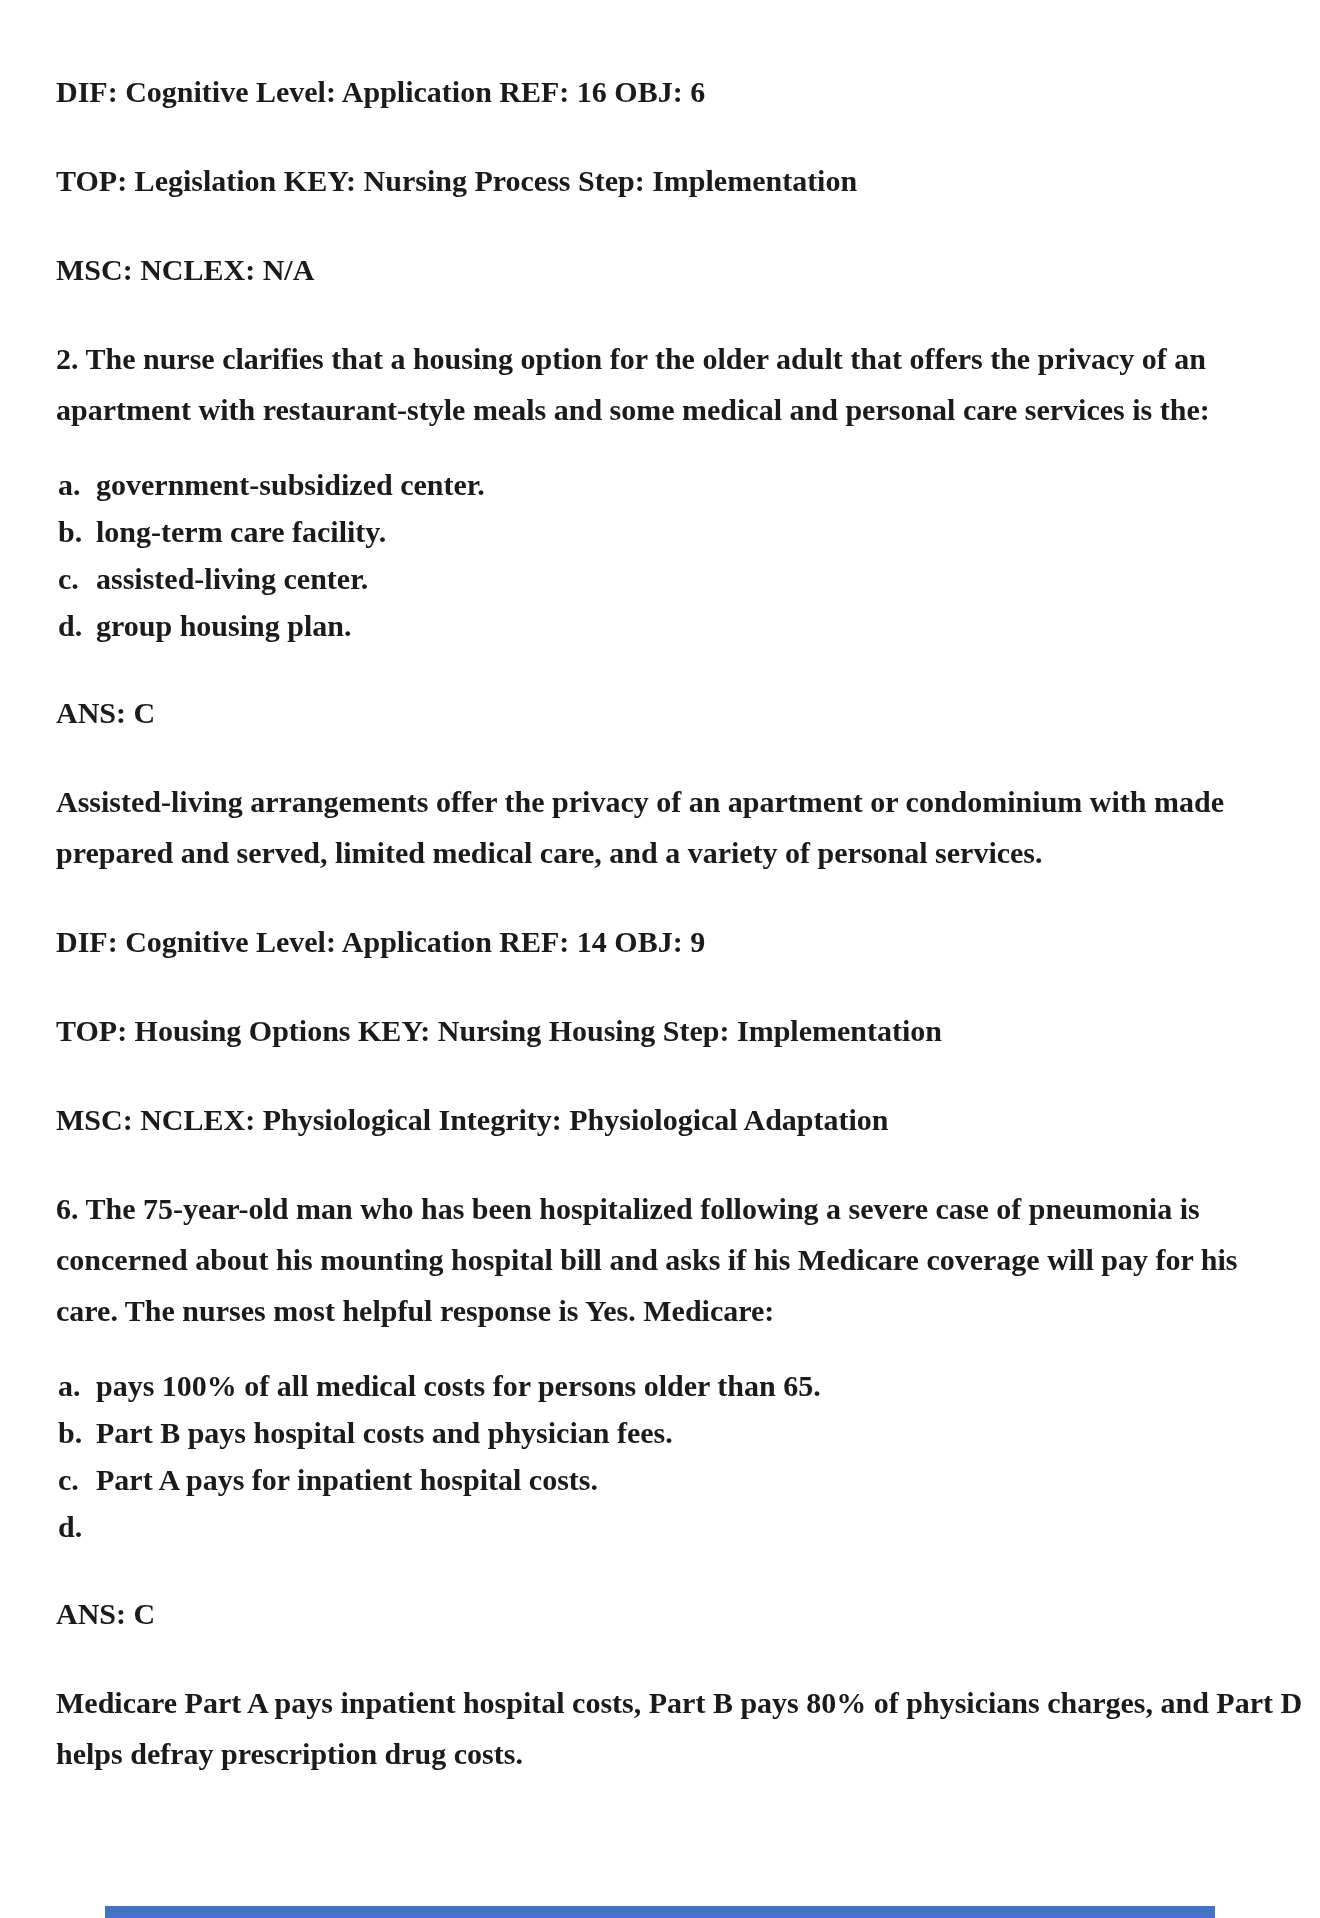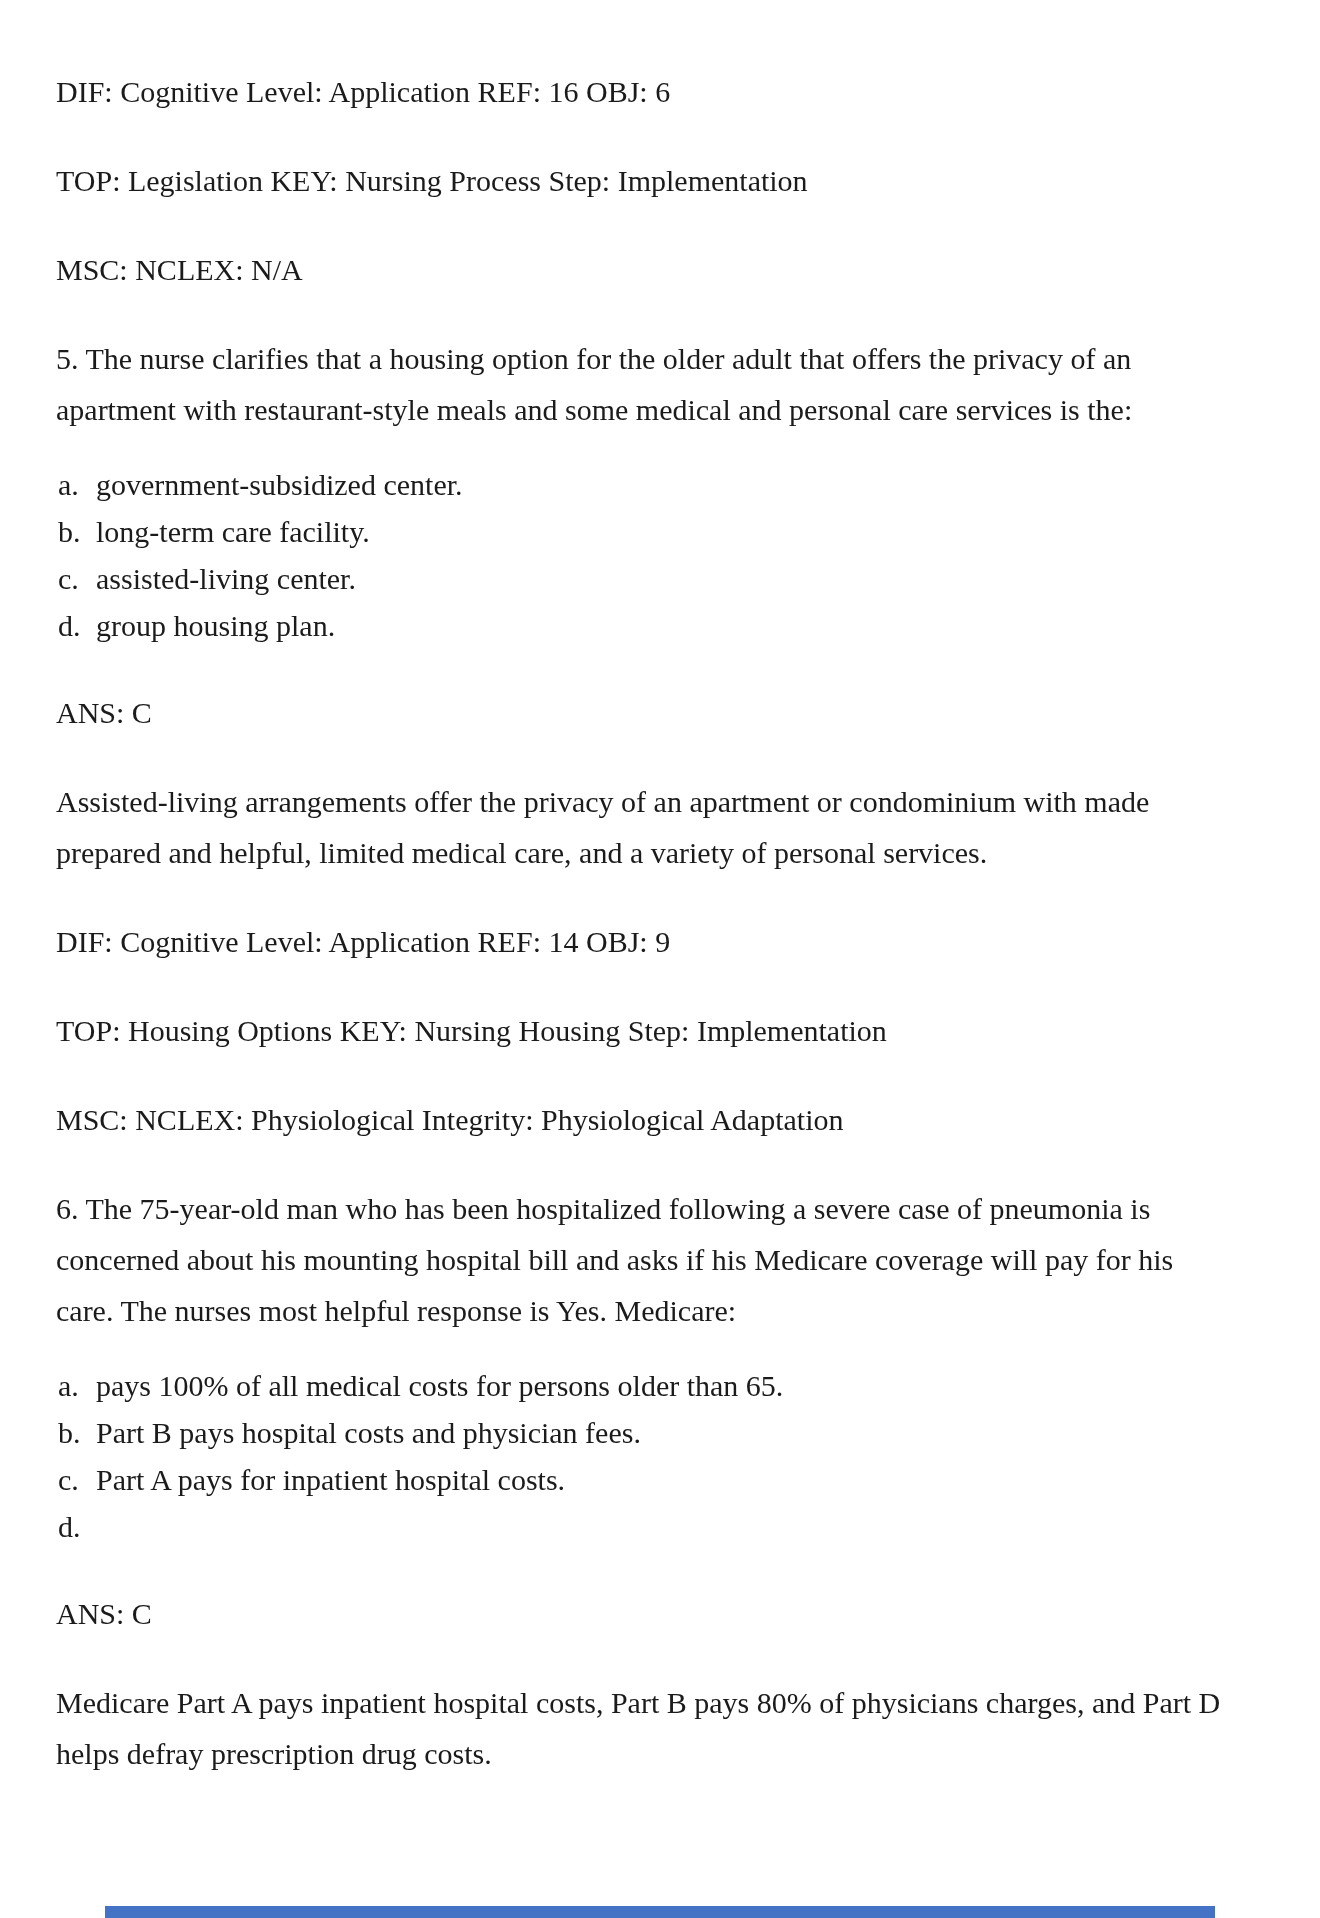--- a/index.html
+++ b/index.html
@@ -11,20 +11,21 @@
     width: 1320px;
     height: 1918px;
     position: relative;
     overflow: hidden;
     font-family: "Liberation Serif", "DejaVu Serif", serif;
     color: #1b1b1b;
   }
   .doc {
     padding: 66px 38px 0 56px;
     font-size: 30px;
+    font-weight: bold;
   }
   .para {
     line-height: 51px;
     margin: 0 0 38px 0;
     white-space: nowrap;
   }
   .para.tight {
     margin-bottom: 26px;
   }
   .line {
@@ -53,21 +54,21 @@
 </head>
 <body style="color: rgb(27, 27, 27); background: rgb(255, 255, 255);">
 
 <div class="doc">
 
   <p class="para">DIF: Cognitive Level: Application REF: 16 OBJ: 6</p>
   <p class="para">TOP: Legislation KEY: Nursing Process Step: Implementation</p>
   <p class="para">MSC: NCLEX: N/A</p>
 
   <p class="para tight">
-    <span class="line">5. The nurse clarifies that a housing option for the older adult that offers the privacy of an</span>
+    <span class="line">2. The nurse clarifies that a housing option for the older adult that offers the privacy of an</span>
     <span class="line">apartment with restaurant-style meals and some medical and personal care services is the:</span>
   </p>
 
   <div class="opts">
     <div class="opt">
       <span class="letter">a.</span>
       <span>government-subsidized center.</span>
     </div>
     <div class="opt">
       <span class="letter">b.</span>
@@ -80,21 +81,21 @@
     <div class="opt">
       <span class="letter">d.</span>
       <span>group housing plan.</span>
     </div>
   </div>
 
   <p class="para">ANS: C</p>
 
   <p class="para">
     <span class="line">Assisted-living arrangements offer the privacy of an apartment or condominium with made</span>
-    <span class="line">prepared and helpful, limited medical care, and a variety of personal services.</span>
+    <span class="line">prepared and served, limited medical care, and a variety of personal services.</span>
   </p>
 
   <p class="para">DIF: Cognitive Level: Application REF: 14 OBJ: 9</p>
   <p class="para">TOP: Housing Options KEY: Nursing Housing Step: Implementation</p>
   <p class="para">MSC: NCLEX: Physiological Integrity: Physiological Adaptation</p>
 
   <p class="para tight">
     <span class="line">6. The 75-year-old man who has been hospitalized following a severe case of pneumonia is</span>
     <span class="line">concerned about his mounting hospital bill and asks if his Medicare coverage will pay for his</span>
     <span class="line">care. The nurses most helpful response is Yes. Medicare:</span>

